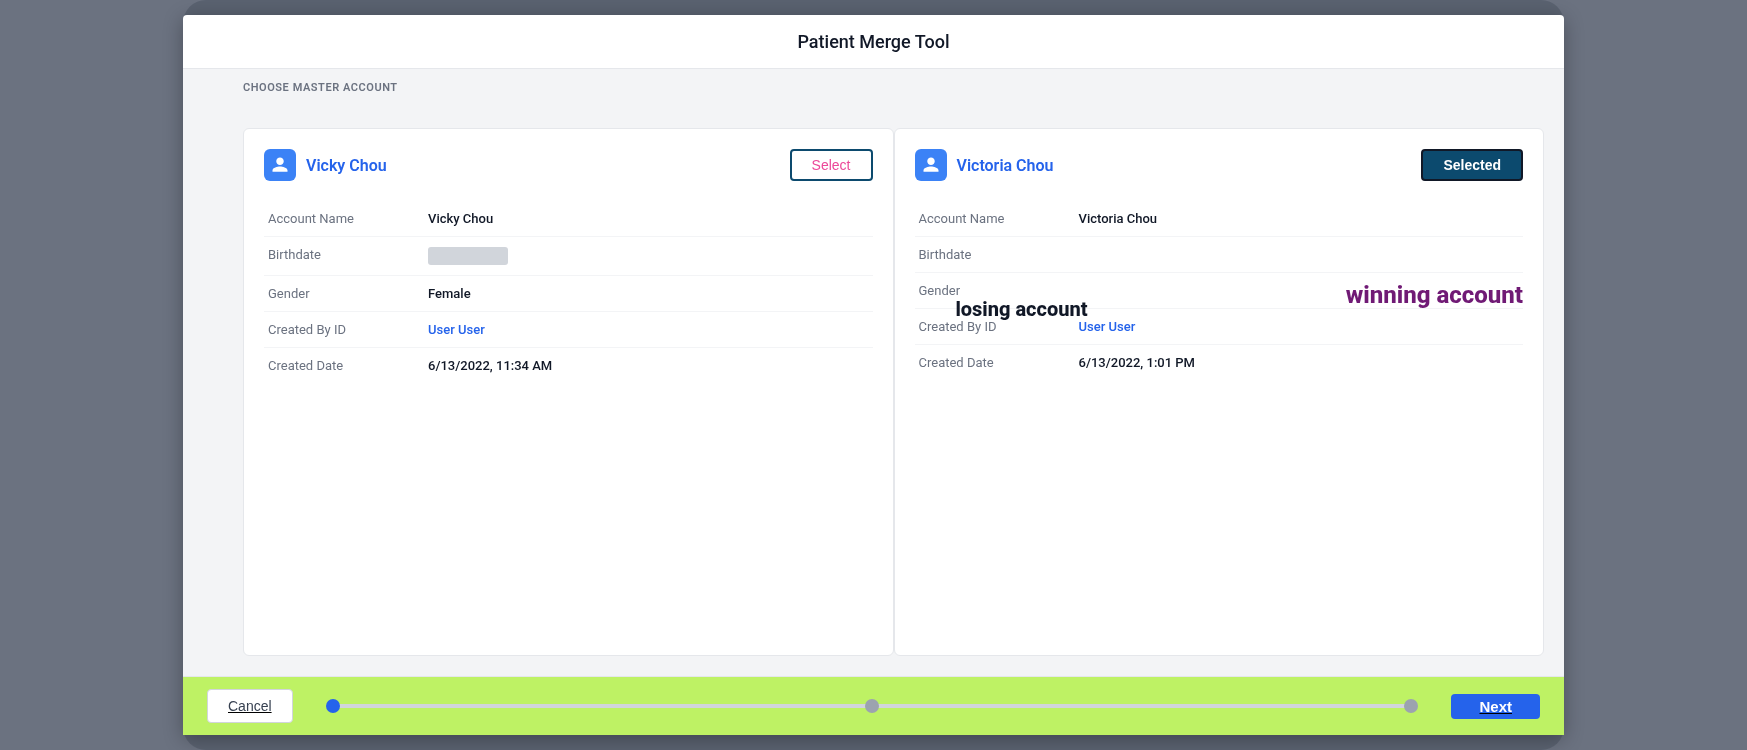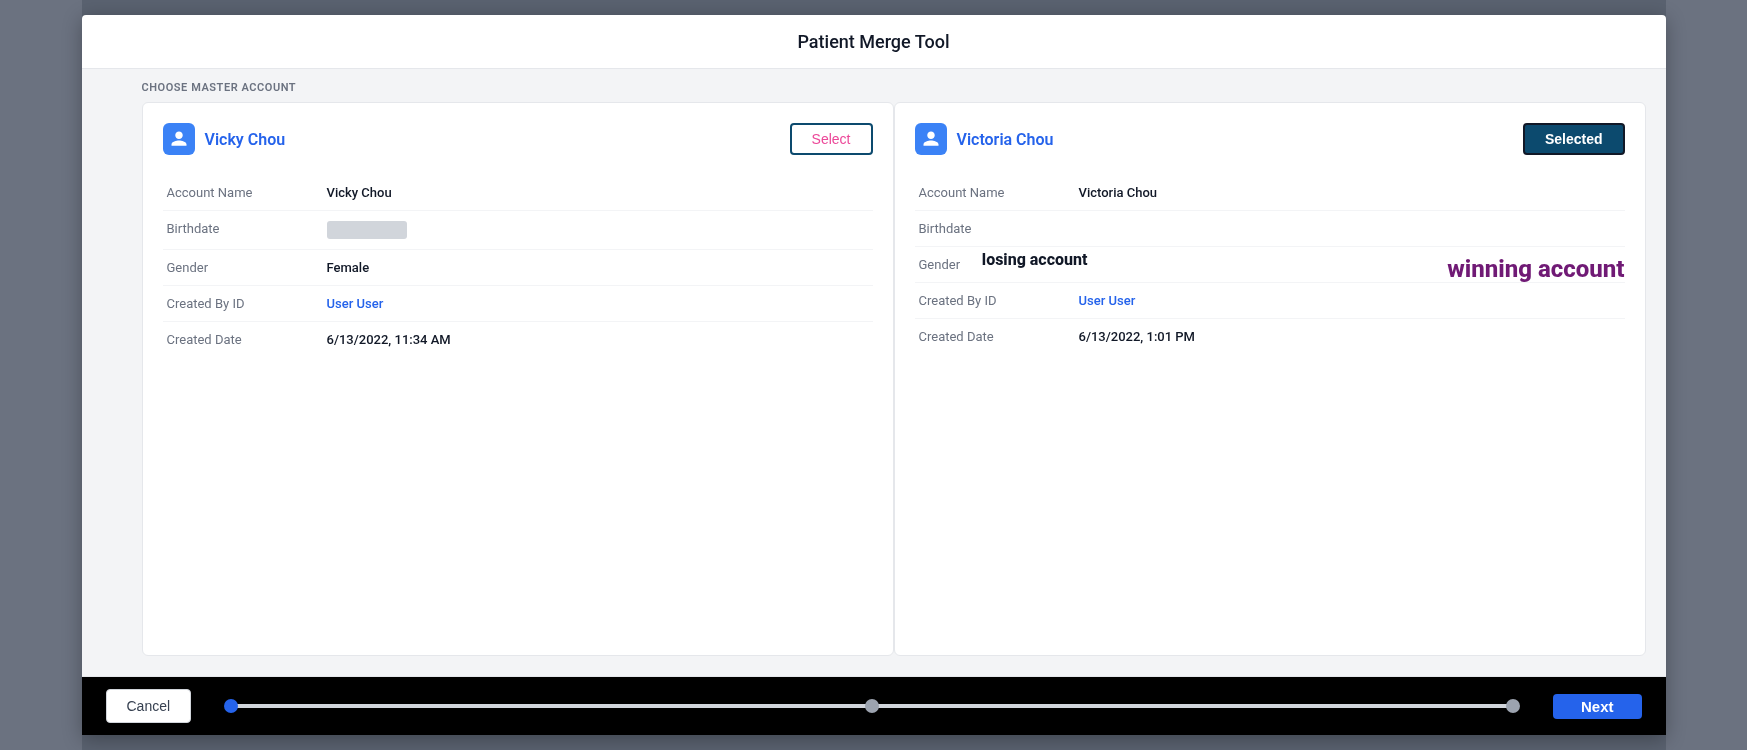--- a/index.html
+++ b/index.html
@@ -7,26 +7,27 @@
       font-family: -apple-system, BlinkMacSystemFont, 'Segoe UI', Roboto, sans-serif;
       background: #6b7280;
       width: 1747px;
       height: 750px;
       overflow: hidden;
       display: flex;
       align-items: center;
       justify-content: center;
     }
     .modal-overlay {
-      width: 1584px;
+      width: 1381px;
       height: 750px;
       background: #5a6270;
       display: flex;
       align-items: center;
       justify-content: center;
+      border-radius: 23px;
     }
     .modal {
       width: 1720px;
       height: 720px;
       background: #ffffff;
       border-radius: 4px;
       display: flex;
       flex-direction: column;
       box-shadow: 0 4px 20px rgba(0,0,0,0.3);
       position: relative;
@@ -56,20 +57,21 @@
       font-weight: 600;
       color: #6b7280;
       letter-spacing: 0.05em;
       text-transform: uppercase;
     }
     .cards-container {
       display: flex;
       gap: 0;
       padding: 0 20px 20px 20px;
       flex: 1;
+      margin-top: 26px;
     }
     .patient-card {
       background: #ffffff;
       border: 1px solid #e5e7eb;
       border-radius: 6px;
       flex: 1;
       padding: 20px;
       position: relative;
     }
     .card-header {
@@ -153,26 +155,27 @@
       color: transparent;
       user-select: none;
       font-size: 12px;
       padding: 2px 8px;
       display: inline-block;
       width: 80px;
       height: 18px;
     }
     .modal-footer {
       padding: 12px 24px;
-      background: #000000;
+      background: #bef264;
       border-top: 1px solid #e5e7eb;
       display: flex;
       align-items: center;
       justify-content: space-between;
       flex-shrink: 0;
+      text-decoration: underline;
     }
     .cancel-btn {
       padding: 8px 20px;
       border: 1px solid #d1d5db;
       background: #ffffff;
       color: #374151;
       font-size: 14px;
       border-radius: 4px;
       cursor: pointer;
     }
@@ -262,21 +265,21 @@
               <td>Created By ID</td>
               <td><span class="link-text">User User</span></td>
             </tr>
             <tr>
               <td>Created Date</td>
               <td>6/13/2022, 11:34 AM</td>
             </tr>
           </tbody>
             </table>
 
-          <div style="position:absolute; top: 147px; right: -195px; font-size: 16px; font-weight: 800; color: #111827; white-space: nowrap; pointer-events:none; z-index:10;">
+          <div style="position:absolute; top: 168px; right: -195px; font-size: 20px; font-weight: 800; color: #111827; white-space: nowrap; pointer-events:none; z-index:10;">
             <span>losing account</span>
           </div>
         </div>
 
         <div class="patient-card" style="position:relative;">
           <div class="card-header">
             <div class="card-header-left">
               <div class="patient-icon">
                 <svg width="18" height="18" viewBox="0 0 24 24" fill="white">
                   <path d="M12 12c2.7 0 5-2.3 5-5s-2.3-5-5-5-5 2.3-5 5 2.3 5 5 5zm0 2c-3.3 0-10 1.7-10 5v2h20v-2c0-3.3-6.7-5-10-5z"></path>

